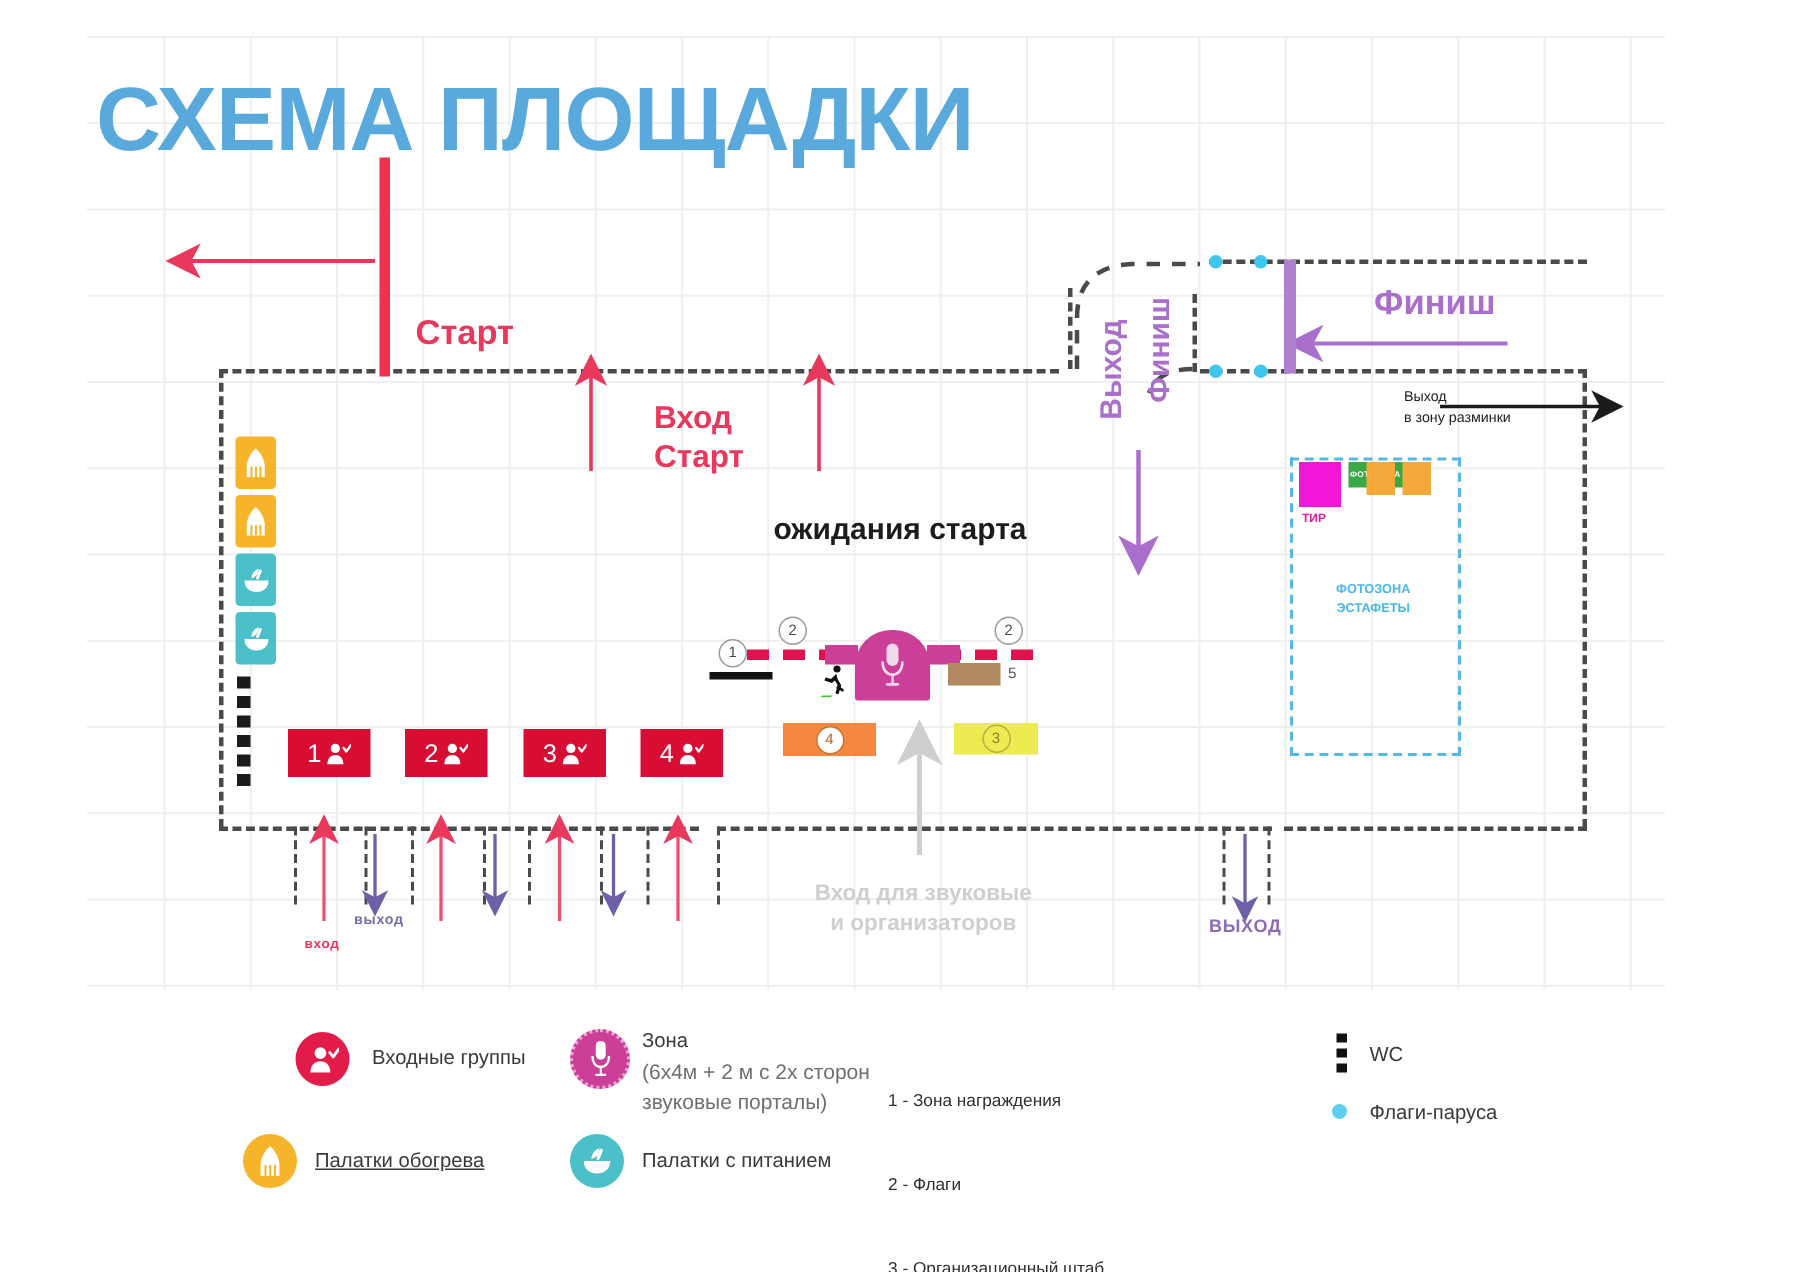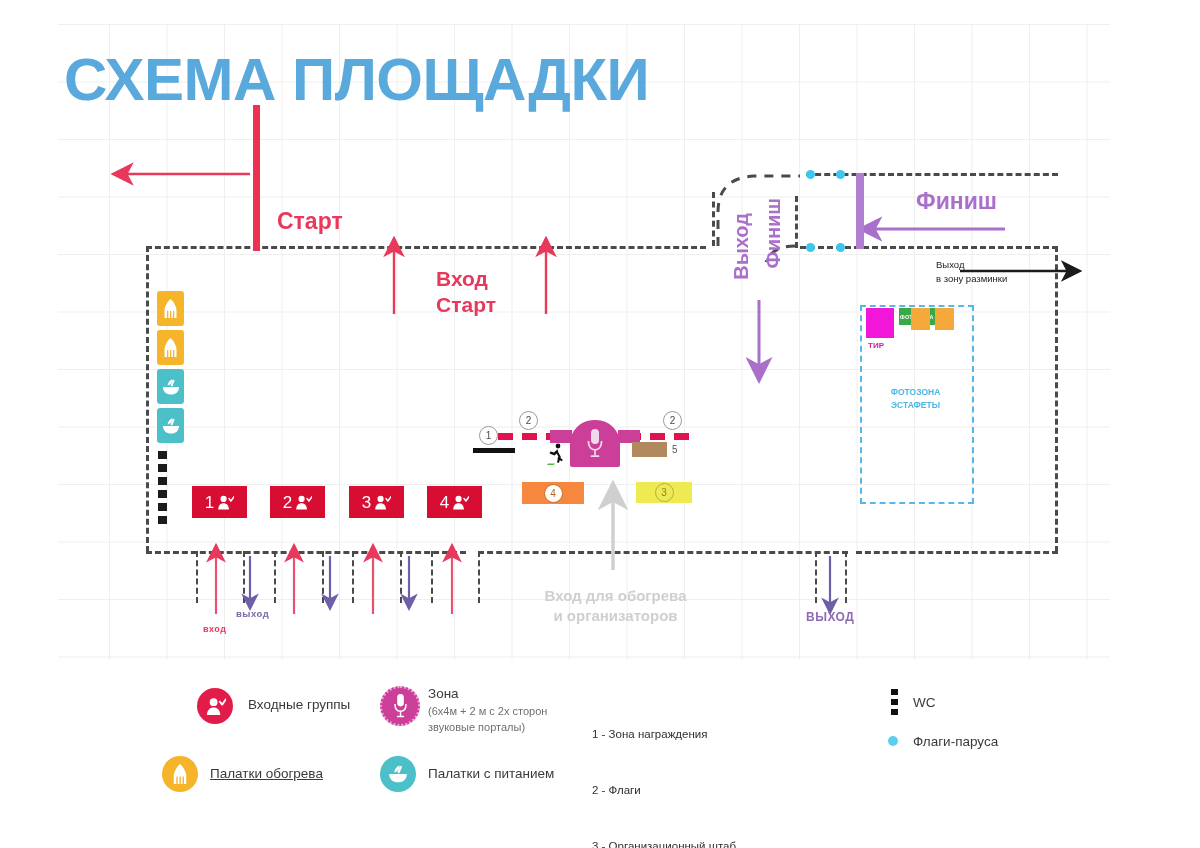--- a/index.html
+++ b/index.html
@@ -128,21 +128,21 @@
   .orangebox{position:absolute;top:308px;width:19px;height:22px;background:#f6a93b;}
   #lbl-kids{position:absolute;left:878px;top:386px;width:75px;text-align:center;font-size:8.5px;font-weight:bold;color:#49b7e8;line-height:1.5;}
 
   
   .cyanflag{position:absolute;width:9px;height:9px;border-radius:50%;background:#3fc6ee;}
 
   
   #legend{position:absolute;left:0;top:672px;width:1000px;height:130px;}
   .lg-ico{position:absolute;border-radius:50%;display:flex;align-items:center;justify-content:center;}
   .lg-txt{position:absolute;font-size:13.5px;color:#3a3a3a;}
-  .lg-sub{position:absolute;font-size:11px;color:#6f6f6f;line-height:1.45;}
+  .lg-sub{position:absolute;font-size:14px;color:#6f6f6f;line-height:1.45;}
   .lgnum{position:absolute;font-size:11.5px;color:#2f2f2f;line-height:1.62;white-space:pre;}
   .lg-wc-sq{position:absolute;width:7px;height:6px;background:#111;}
 </style>
 </head>
 <body>
 
 <div id="grid"></div>
 <div id="gridmask-top"></div>
 <div id="gridmask-bottom"></div>
 <div id="gridmask-right"></div>
@@ -228,29 +228,30 @@
 <div class="abs lbl" id="lbl-vhod-start">
   <div>Вход</div>
   <div>Старт</div>
 </div>
 <div class="abs lbl" id="lbl-finish">Финиш</div>
 
 <div class="abs vert-lbl" style="left:730px;top:213px;">Выход</div>
 <div class="abs vert-lbl" style="left:762px;top:198px;">Финиш</div>
 
 <div class="abs lbl" id="lbl-zona">
+  <div>ожидания старта</div>
 </div>
 
 <div class="abs lbl" id="lbl-exit-warm">
   <div>Выход</div>
   <div>в зону разминки</div>
 </div>
 
 <div class="abs lbl" id="lbl-staff">
-  <div>Вход для обогрева</div>
+  <div>Вход для звуковые</div>
   <div>и организаторов</div>
 </div>
 
 <div class="abs lbl" id="lbl-vyhod-right">ВЫХОД</div>
 <div class="abs lbl" id="lbl-vhod-bot">вход</div>
 <div class="abs lbl" id="lbl-vyhod-bot">выход</div>
 
 <div class="tent warm" style="left:157px;top:291px;">
   <svg width="17" height="21" viewBox="0 0 17 21">
     <path d="M8.5 1 C5 4 2.5 9 2.5 13 L2.5 20 L14.5 20 L14.5 13 C14.5 9 12 4 8.5 1 Z" fill="#fff"></path>

